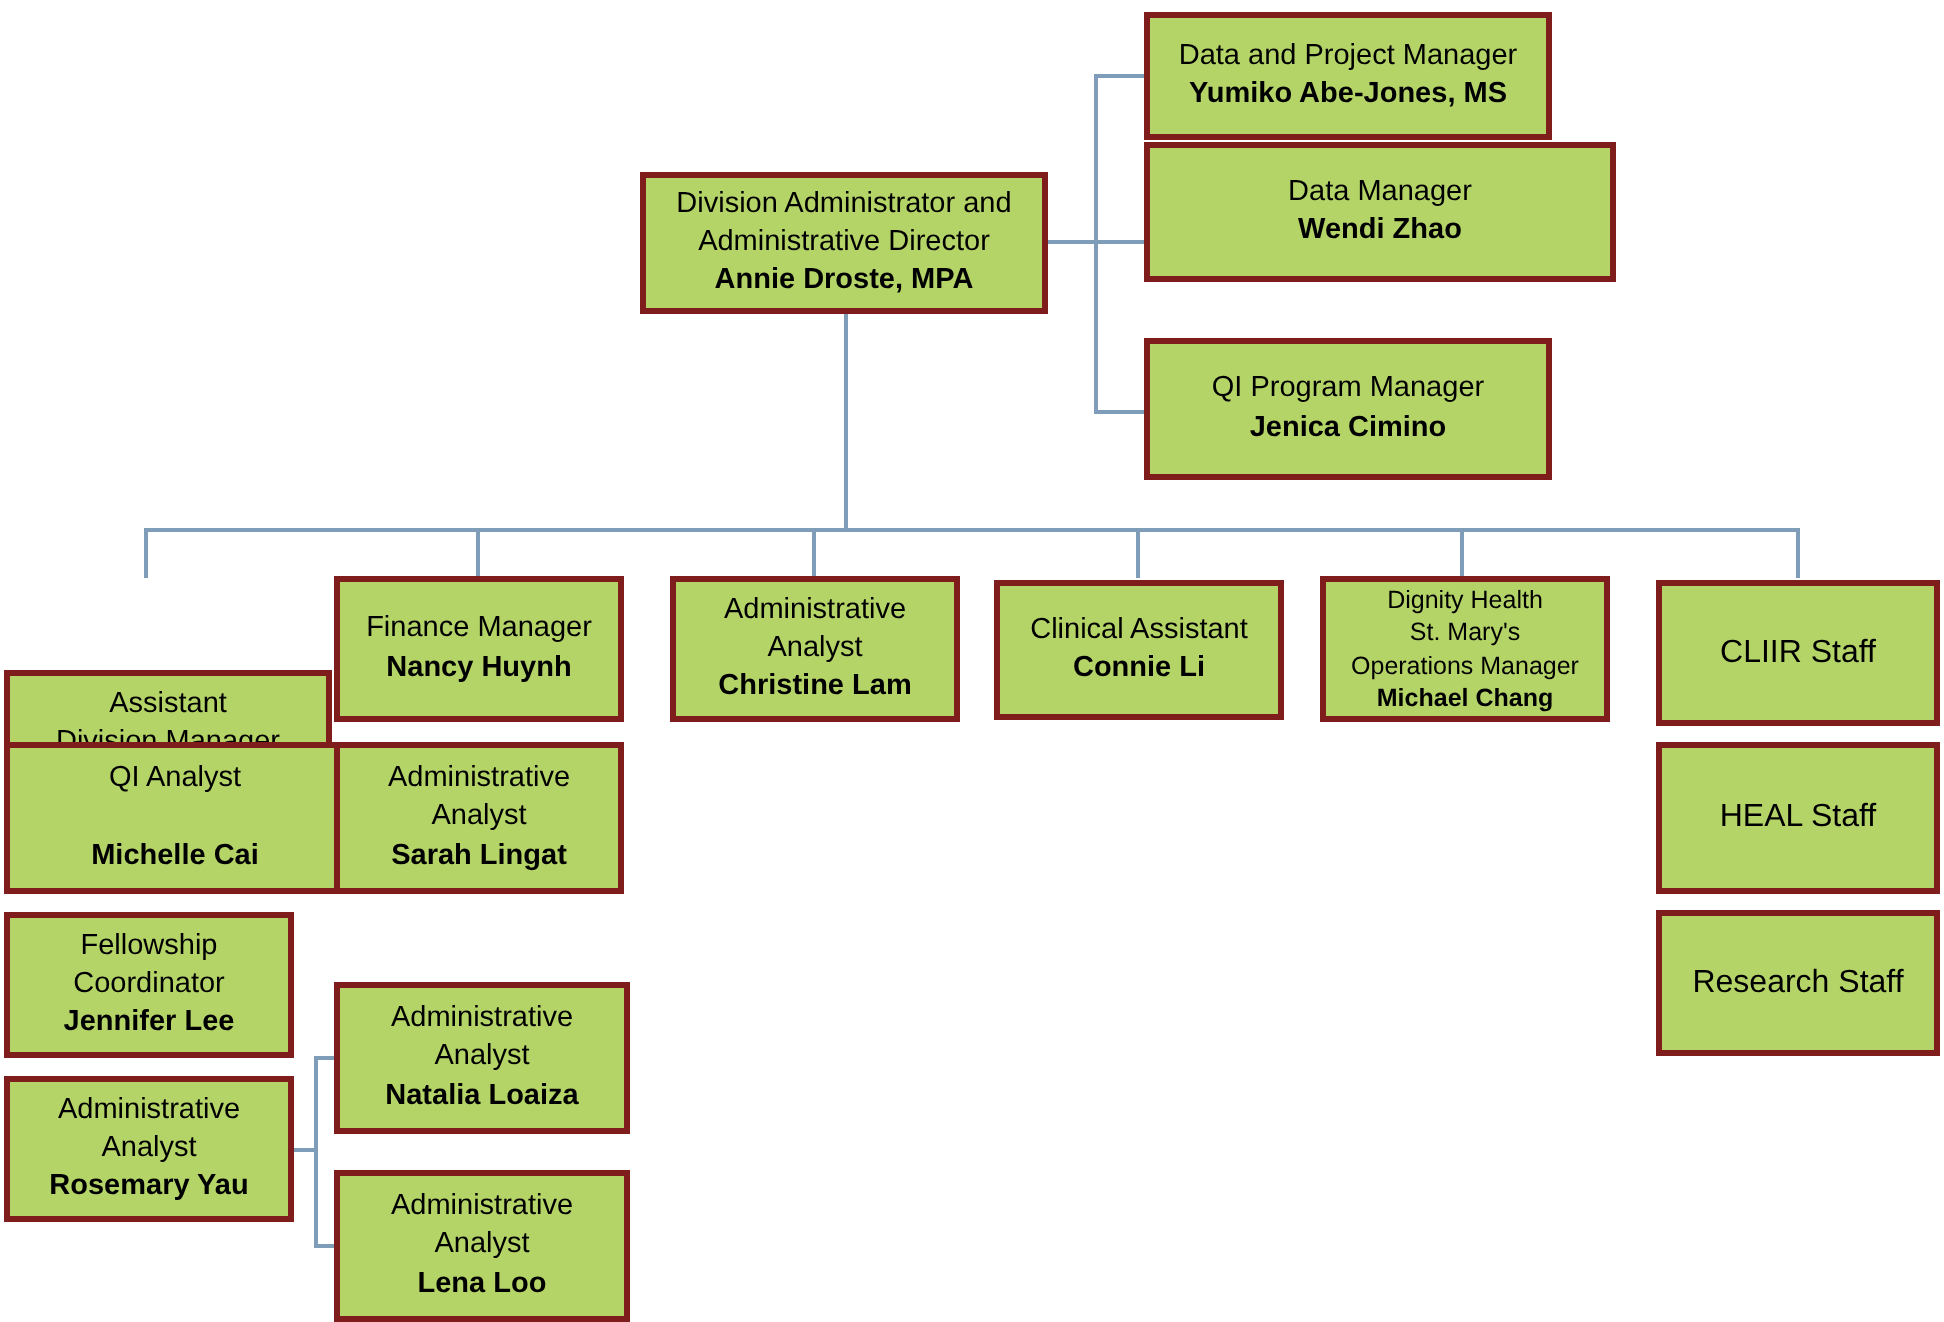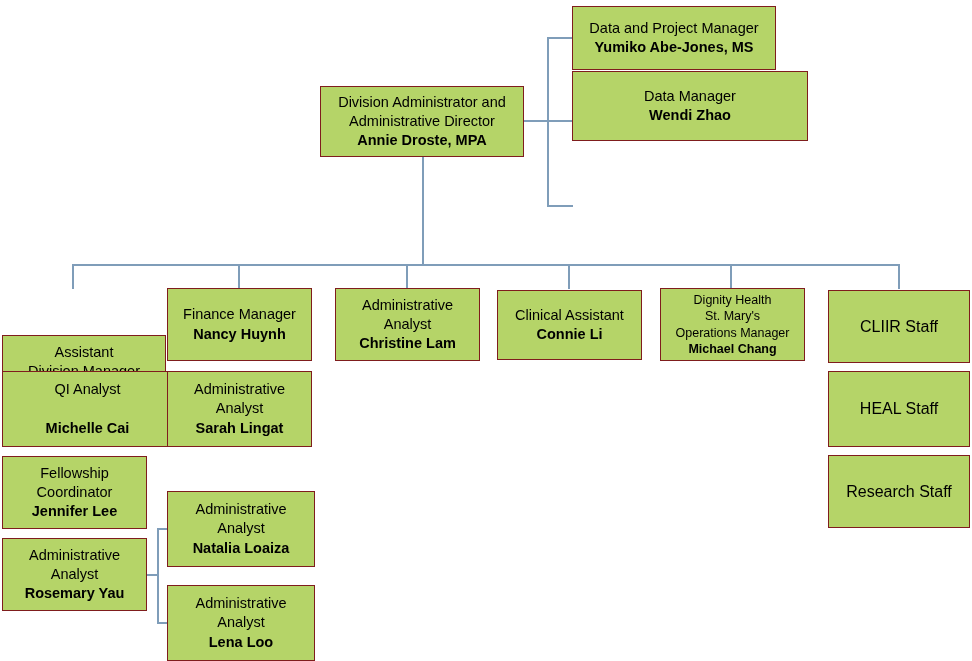--- a/index.html
+++ b/index.html
@@ -15,21 +15,21 @@
     position: relative;
     width: 972px;
     height: 661px;
     background: #ffffff;
     overflow: hidden;
   }
   .node {
     position: absolute;
     box-sizing: border-box;
     background: #b5d468;
-    border: 1px solid #7f1d1d;
+    border: 3px solid #7f1d1d;
     display: flex;
     flex-direction: column;
     align-items: center;
     justify-content: center;
     text-align: center;
     color: #000000;
     font-size: 14.5px;
     line-height: 1.33;
     padding: 2px 4px;
     z-index: 2;
@@ -82,20 +82,24 @@
   <div class="conn h" style="left:157px; top:528px; width:12px;"></div>
   <div class="conn h" style="left:157px; top:622px; width:12px;"></div>
 
   <div class="node" style="left:572px; top:6px; width:204px; height:64px;">
     <span class="title">Data and Project Manager</span>
     <span class="person">Yumiko Abe-Jones, MS</span>
   </div>
   <div class="node" style="left:572px; top:71px; width:236px; height:70px;">
     <span class="title">Data Manager</span>
     <span class="person">Wendi Zhao</span>
+  </div>
+  <div class="node" style="left:572px; top:169px; width:204px; height:71px;">
+    <span class="title">QI Program Manager</span>
+    <span class="person">Jenica Cimino</span>
   </div>
 
   <div class="node" style="left:320px; top:86px; width:204px; height:71px;">
     <span class="title">Division Administrator and
 Administrative Director</span>
     <span class="person">Annie Droste, MPA</span>
   </div>
 
   <div class="node" style="left:2px; top:288px; width:164px; height:73px;margin-top:47px;">
     <span class="title">Assistant

